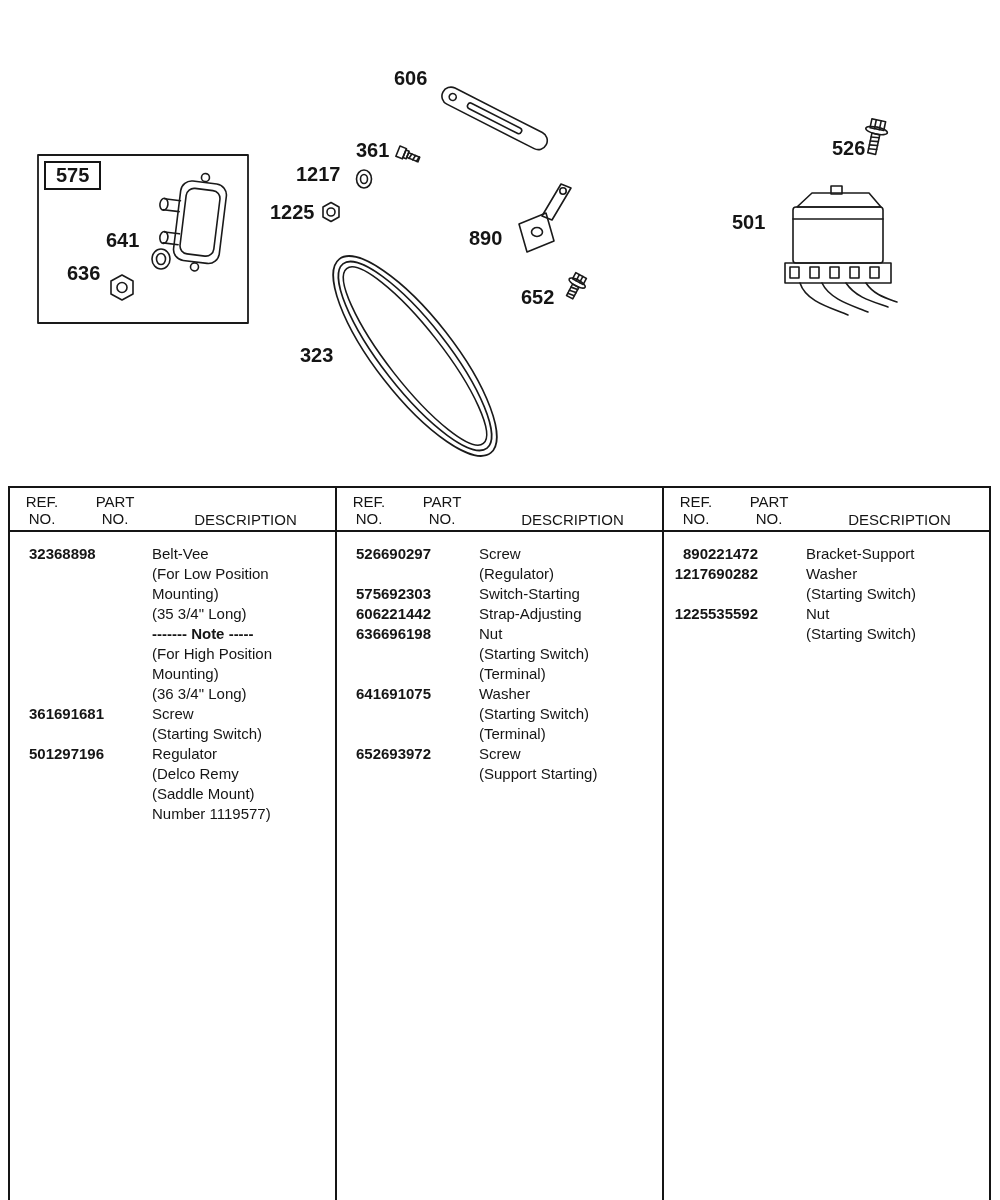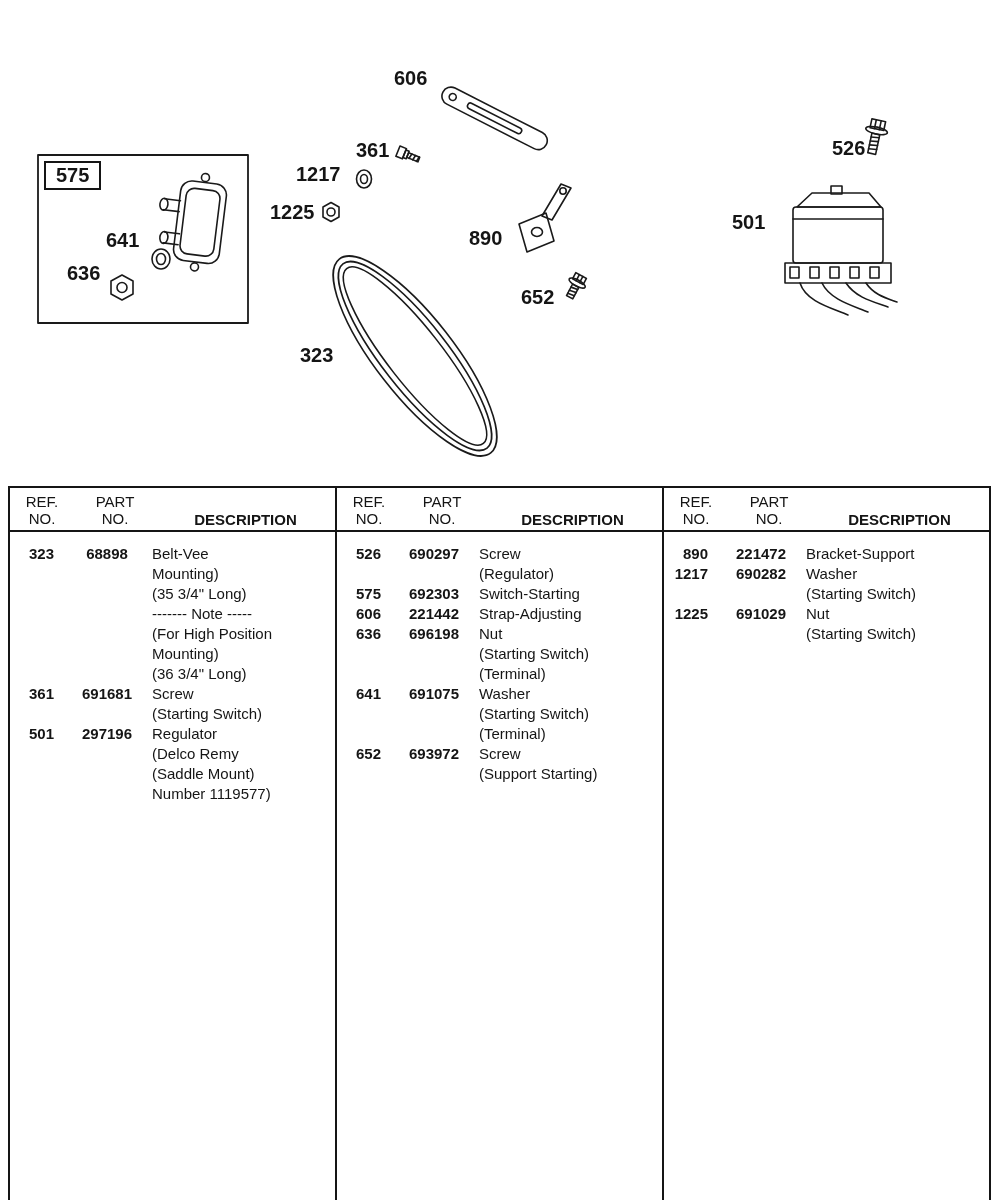--- a/index.html
+++ b/index.html
@@ -45,32 +45,32 @@
   .col-header {
     height:44px;
     border-bottom:2px solid #151515;
     display:grid;
     grid-template-columns:64px 82px 1fr;
     padding-top:5px;
     font-size:15px;
     line-height:17px;
   }
   .h-cell { text-align:center; }
-  .h-desc { align-self:end; padding-bottom:2px;font-weight:bold; }
+  .h-desc { align-self:end; padding-bottom:2px; }
   .col-body { padding:12px 4px 0 0; }
   .prow {
     display:grid;
     grid-template-columns:44px 86px 1fr;
     min-height:20px;
     line-height:20px;
   }
   .c-ref  { text-align:right; font-weight:bold; }
-  .c-part { text-align:center; font-weight:bold;margin-left:20px; }
+  .c-part { text-align:left; font-weight:bold; }
   .c-desc { padding-left:12px; }
-  .c-bold { font-weight:normal; margin-right:16px; }
+  .c-bold { font-weight:bold; margin-right:16px; }
 </style>
 </head>
 <body>
 
 <div class="page">
 
   <div class="diagram">
     <svg class="art" width="1000" height="480" viewBox="0 0 1000 480">
       <g fill="none" stroke="#1a1a1a" stroke-width="1.6" stroke-linejoin="round" stroke-linecap="round">
 
@@ -209,20 +209,25 @@
       </div>
       <div class="col-body">
           <div class="prow">
             <span class="c-ref">323</span>
             <span class="c-part">68898</span>
             <span class="c-desc"><span>Belt-Vee</span></span>
           </div>
           <div class="prow">
             <span class="c-ref"></span>
             <span class="c-part"></span>
+            <span class="c-desc"><span>(For Low Position</span></span>
+          </div>
+          <div class="prow">
+            <span class="c-ref"></span>
+            <span class="c-part"></span>
             <span class="c-desc"><span>Mounting)</span></span>
           </div>
           <div class="prow">
             <span class="c-ref"></span>
             <span class="c-part"></span>
             <span class="c-desc"><span>(35 3/4" Long)</span></span>
           </div>
           <div class="prow">
             <span class="c-ref"></span>
             <span class="c-part"></span>
@@ -375,21 +380,21 @@
             <span class="c-part">690282</span>
             <span class="c-desc"><span>Washer</span></span>
           </div>
           <div class="prow">
             <span class="c-ref"></span>
             <span class="c-part"></span>
             <span class="c-desc"><span>(Starting Switch)</span></span>
           </div>
           <div class="prow">
             <span class="c-ref">1225</span>
-            <span class="c-part">691029</span>
+            <span class="c-part">535592</span>
             <span class="c-desc"><span>Nut</span></span>
           </div>
           <div class="prow">
             <span class="c-ref"></span>
             <span class="c-part"></span>
             <span class="c-desc"><span>(Starting Switch)</span></span>
           </div>
         </div>
     </div>
 

